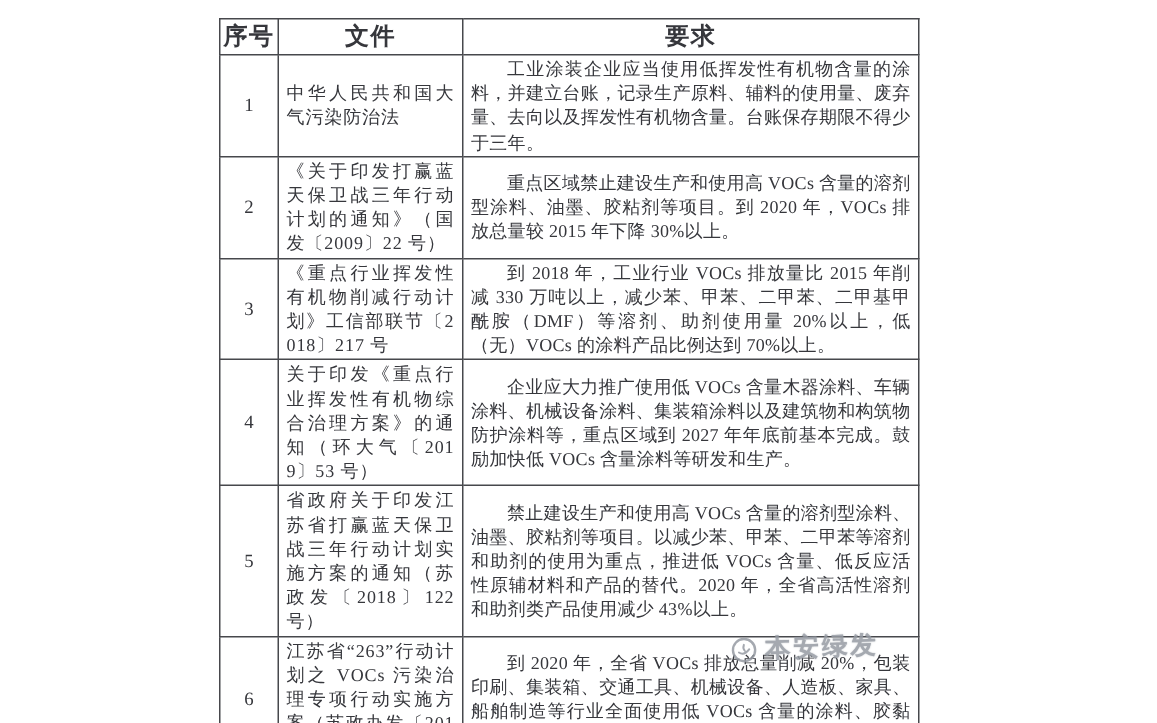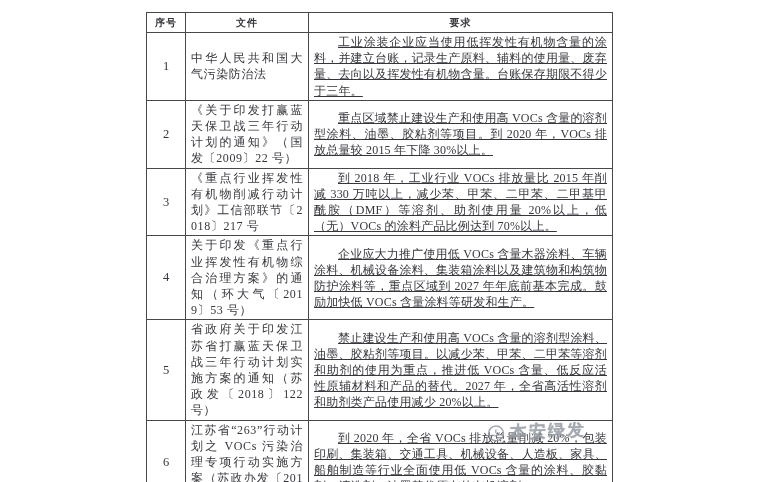--- a/index.html
+++ b/index.html
@@ -18,21 +18,21 @@
   }
   .doc-table th,.doc-table td{
     border:1px solid #47484c;
     padding:1px 5px;
     vertical-align:middle;
     word-break:break-all;
   }
   .doc-table th{
     height:17px;
     font-weight:600;
-    font-size:10px;
+    font-size:16px;
     text-align:center;
     letter-spacing:1px;
     padding:1px 2px;
   }
   .c-no{width:39px;}
   .c-doc{width:123px;}
   .c-req{width:304px;}
   .td-no{text-align:center;font-size:12.5px;}
   .td-doc{
     line-height:16.2px;
@@ -42,21 +42,20 @@
     letter-spacing:0.6px;
     margin-top:44px;
   }
   .td-req{
     line-height:16.2px;
     text-align:justify;
     text-justify:inter-ideograph;
     text-indent:24px;
     padding:2px 7px;
     letter-spacing:0.2px;
-    text-decoration:underline;
   }
   tbody tr:nth-child(1){height:53px;}
   tbody tr:nth-child(2){height:65px;}
   tbody tr:nth-child(3){height:65px;}
   tbody tr:nth-child(4){height:71px;}
   tbody tr:nth-child(5){height:84px;}
   tbody tr:nth-child(6){height:73px;}
   .watermark{
     position:absolute;
     left:487px;top:420px;
@@ -114,21 +113,21 @@
 
   <tr>
     <td class="td-no">4</td>
     <td class="td-doc">关于印发《重点行业挥发性有机物综合治理方案》的通知（环大气〔2019〕53 号）</td>
     <td class="td-req">企业应大力推广使用低 VOCs 含量木器涂料、车辆涂料、机械设备涂料、集装箱涂料以及建筑物和构筑物防护涂料等，重点区域到 2027 年年底前基本完成。鼓励加快低 VOCs 含量涂料等研发和生产。</td>
   </tr>
 
   <tr>
     <td class="td-no">5</td>
     <td class="td-doc">省政府关于印发江苏省打赢蓝天保卫战三年行动计划实施方案的通知（苏政发〔2018〕122 号）</td>
-    <td class="td-req">禁止建设生产和使用高 VOCs 含量的溶剂型涂料、油墨、胶粘剂等项目。以减少苯、甲苯、二甲苯等溶剂和助剂的使用为重点，推进低 VOCs 含量、低反应活性原辅材料和产品的替代。2027 年，全省高活性溶剂和助剂类产品使用减少 20%以上。</td>
+    <td class="td-req">禁止建设生产和使用高 VOCs 含量的溶剂型涂料、油墨、胶粘剂等项目。以减少苯、甲苯、二甲苯等溶剂和助剂的使用为重点，推进低 VOCs 含量、低反应活性原辅材料和产品的替代。2020 年，全省高活性溶剂和助剂类产品使用减少 43%以上。</td>
   </tr>
 
   <tr>
     <td class="td-no">6</td>
     <td class="td-doc">江苏省“263”行动计划之 VOCs 污染治理专项行动实施方案（苏政办发〔2017〕30 号）</td>
     <td class="td-req">到 2020 年，全省 VOCs 排放总量削减 20%，包装印刷、集装箱、交通工具、机械设备、人造板、家具、船舶制造等行业全面使用低 VOCs 含量的涂料、胶黏剂、清洗剂、油墨替代原有的有机溶剂。</td>
   </tr>
 </tbody>
   </table>
 

